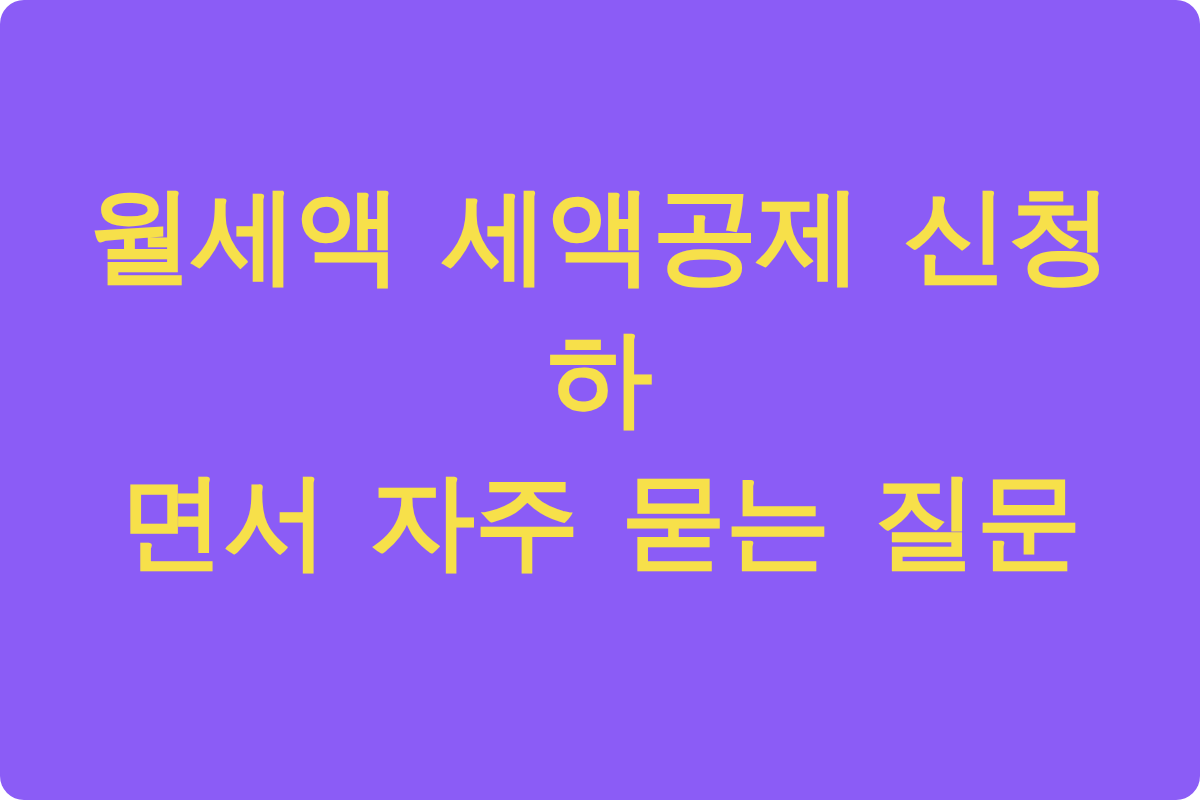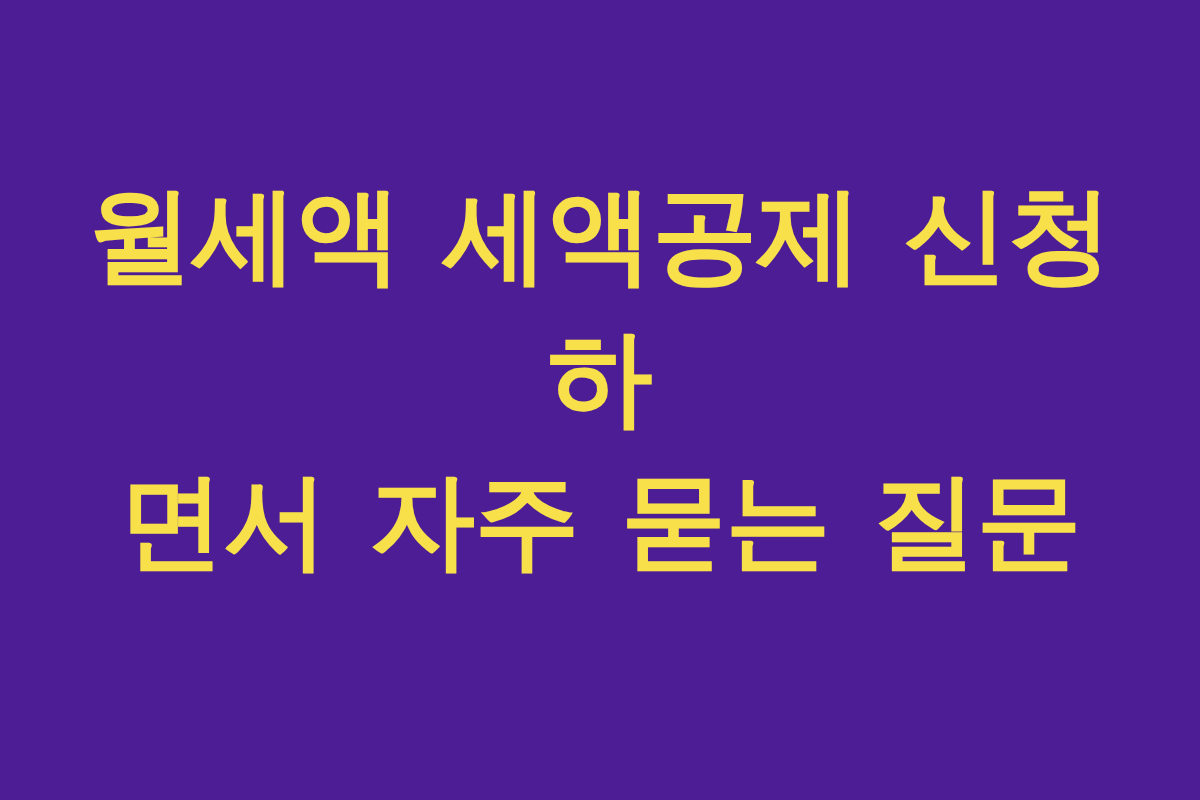--- a/index.html
+++ b/index.html
@@ -16,21 +16,22 @@
   }
 
   .card {
     position: relative;
     box-sizing: border-box;
     width: 1200px;
     height: 800px;
     display: flex;
     align-items: center;
     justify-content: center;
-    background: #4c1d95;
+    background: #8b5cf6;
+    border-radius: 24px;
   }
 
   .headline {
     margin: 0;
     padding: 0 40px;
     width: 100%;
     box-sizing: border-box;
     text-align: center;
     font-family: "DejaVu Sans", "Liberation Sans", sans-serif;
     font-weight: 700;

